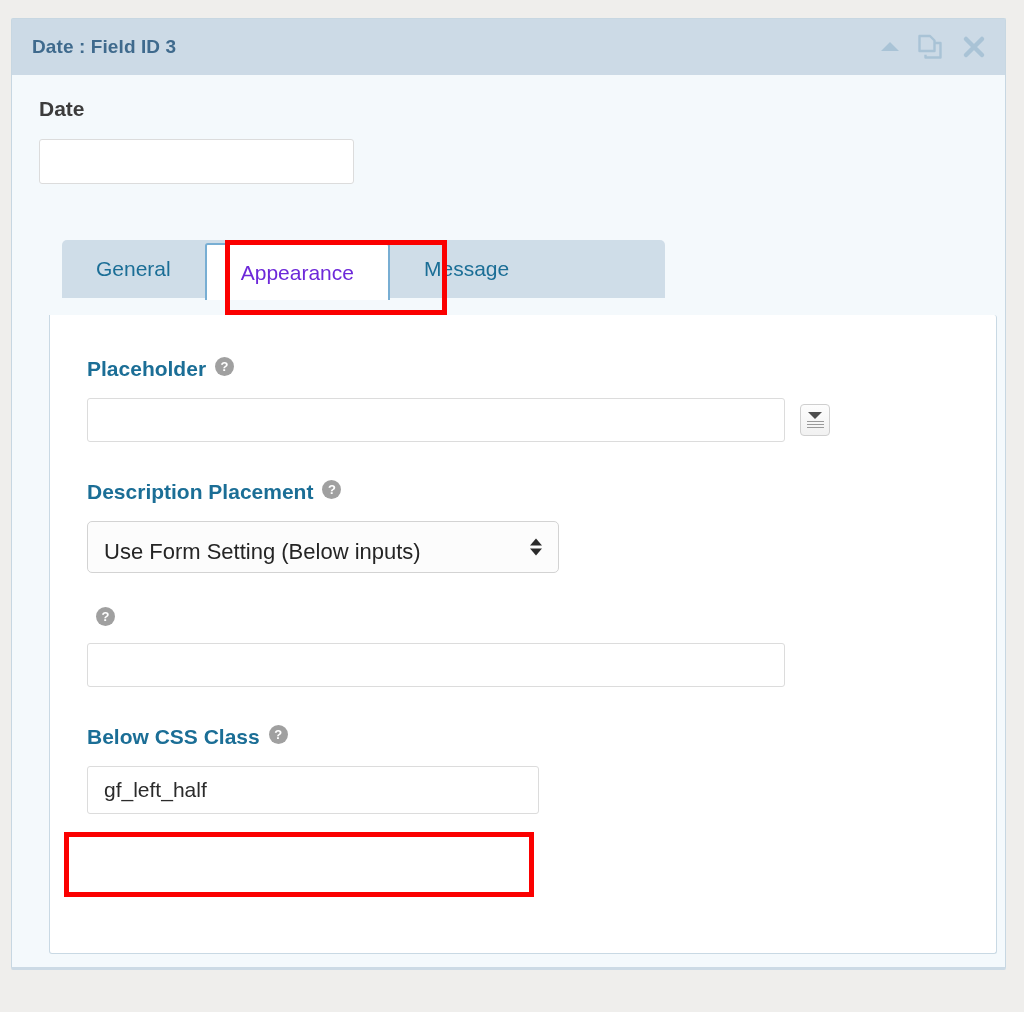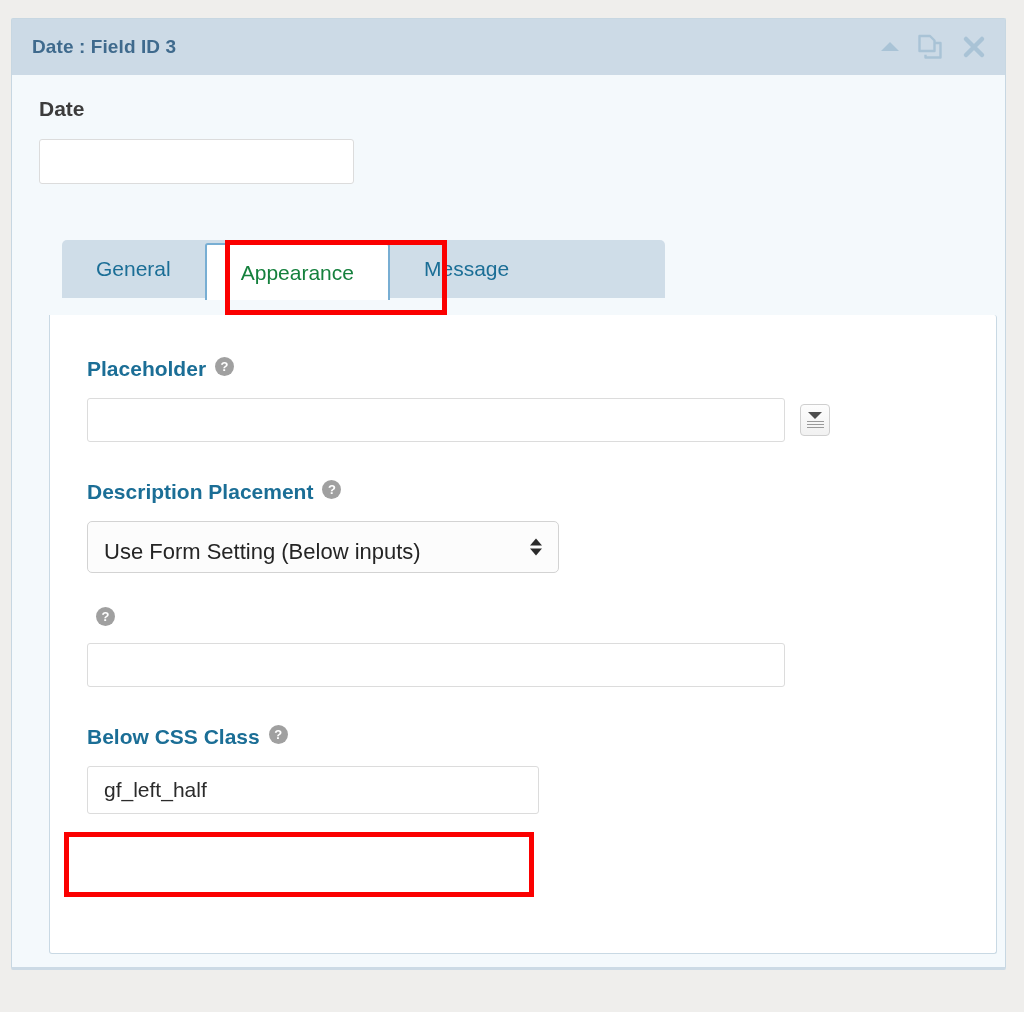--- a/index.html
+++ b/index.html
@@ -119,21 +119,21 @@
     font-size: 21px;
     color: #1b6e96;
     padding: 0 34px;
     cursor: pointer;
     background: transparent;
     border: none;
     font-family: "Liberation Sans", sans-serif;
   }
   .tab.active {
     background: #ffffff;
-    color: #15803d;
+    color: #6d28d9;
     border: 2px solid #78aed3;
     border-bottom: none;
     border-radius: 3px 3px 0 0;
     margin: 3px 0 -2px 0;
     position: relative;
     z-index: 4;
   }
 
   
   .redbox {

